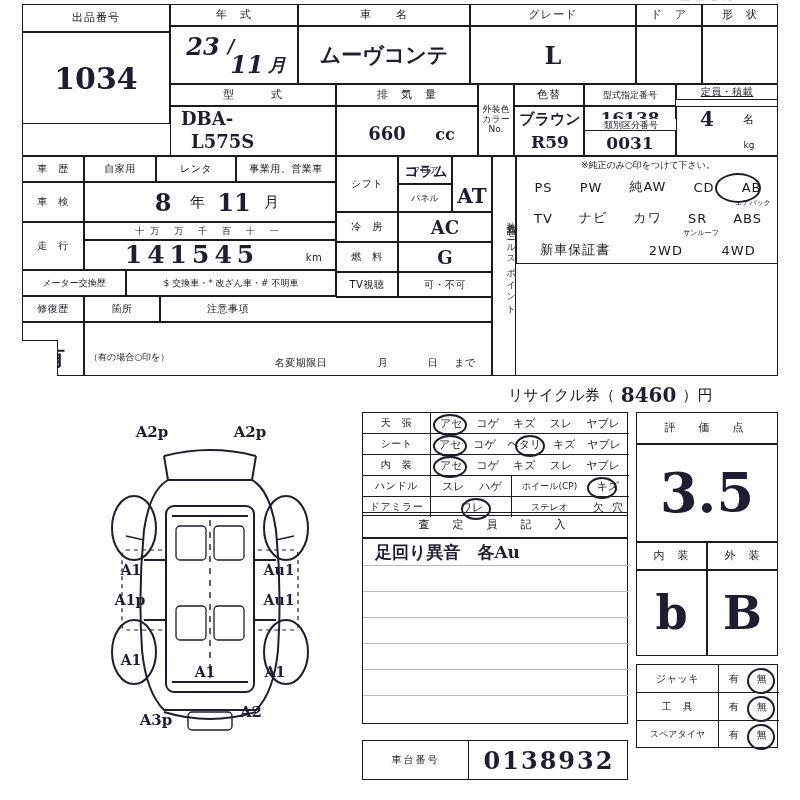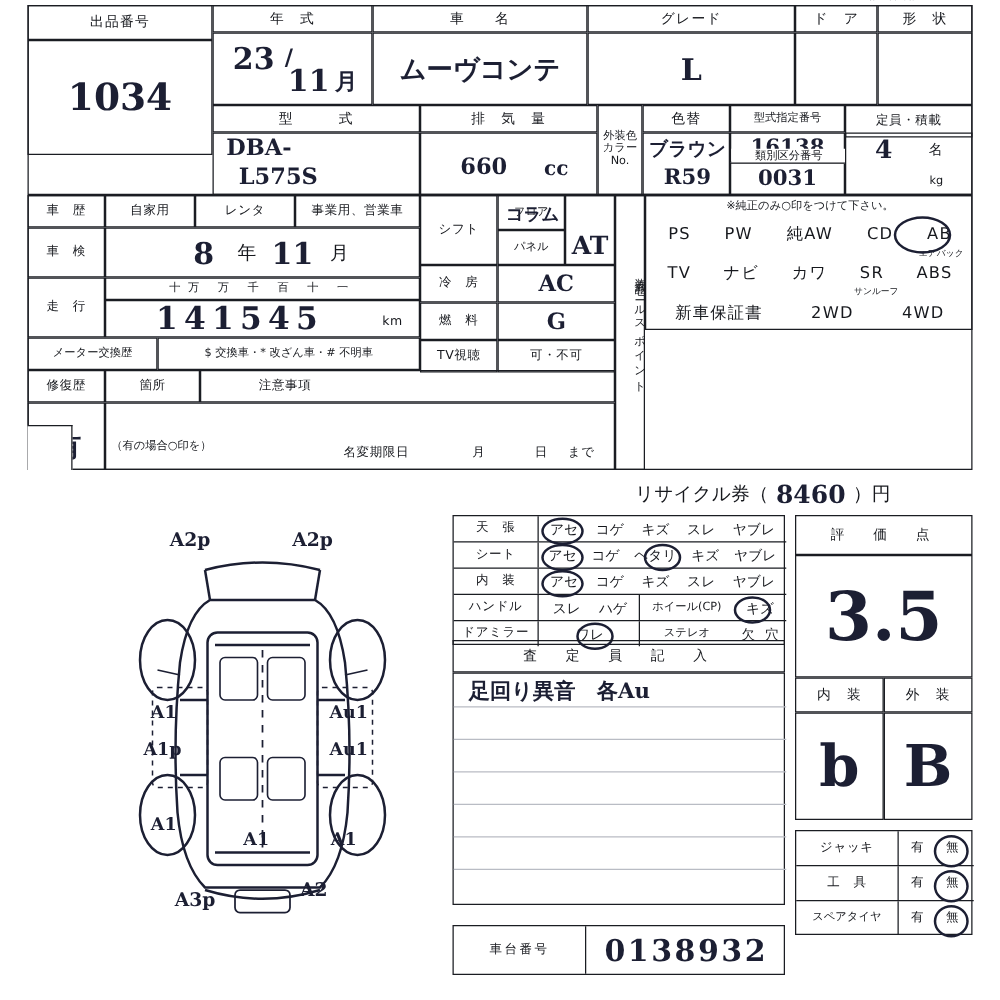--- a/index.html
+++ b/index.html
@@ -71,21 +71,21 @@
     <div class="lbl" style="width:100%;height:100%;">ド　ア</div>
   </div>
   <div class="box bd" style="left:702px;top:4px;width:76px;height:22px;">
     <div class="lbl" style="width:100%;height:100%;">形　状</div>
   </div>
 
   <div class="box" style="left:636px;top:-10px;width:142px;height:14px;color:#b9bcc4;">
     <div class="lbl lbl-sm" style="width:100%;height:100%;">主 催 者 用</div>
   </div>
 
-  <div class="box bd" style="left:170px;top:26px;width:128px;height:58px;">
+  <div class="box bd" style="left:170px;top:26px;width:128px;height:58px;font-style:italic;">
     <div class="hand hand-md" style="position:absolute;left:6px;top:2px;width:52px;height:34px;">23</div>
     <div class="hand hand-sm" style="position:absolute;left:50px;top:4px;width:20px;height:30px;">/</div>
     <div class="hand hand-md" style="position:absolute;left:56px;top:20px;width:40px;height:34px;">11</div>
     <div class="hand hand-sm" style="position:absolute;left:92px;top:24px;width:28px;height:28px;">月</div>
   </div>
   <div class="box bd" style="left:298px;top:26px;width:172px;height:58px;">
     <div class="hand hand-sm" style="width:100%;height:100%;font-size:21px;">ムーヴコンテ</div>
   </div>
   <div class="box bd" style="left:470px;top:26px;width:166px;height:58px;">
     <div class="hand hand-md" style="width:100%;height:100%;">L</div>
@@ -101,21 +101,21 @@
   </div>
   <div class="box bd" style="left:478px;top:84px;width:36px;height:72px;">
     <div class="lbl lbl-xs" style="width:100%;height:100%;flex-direction:column;line-height:1.1;">外装色カラーNo.</div>
   </div>
   <div class="box bd" style="left:514px;top:84px;width:70px;height:22px;">
     <div class="lbl" style="width:100%;height:100%;border-radius:10px;">色替</div>
   </div>
   <div class="box bd" style="left:584px;top:84px;width:92px;height:22px;">
     <div class="lbl lbl-xs" style="width:100%;height:100%;">型式指定番号</div>
   </div>
-  <div class="box bd" style="left:676px;top:84px;width:102px;height:26px;">
+  <div class="box bd" style="left:676px;top:84px;width:102px;height:16px;text-decoration:underline;">
     <div class="lbl lbl-sm" style="width:100%;height:100%;">定員・積載</div>
   </div>
 
   <div class="box bd" style="left:170px;top:106px;width:166px;height:50px;">
     <div class="hand hand-sm" style="position:absolute;left:4px;top:-2px;width:150px;height:26px;justify-content:flex-start;padding-left:6px;">DBA-</div>
     <div class="hand hand-sm" style="position:absolute;left:14px;top:20px;width:150px;height:28px;justify-content:flex-start;padding-left:6px;">L575S</div>
   </div>
   <div class="box bd" style="left:336px;top:106px;width:142px;height:50px;">
     <div class="hand hand-sm" style="position:absolute;left:10px;top:10px;width:80px;height:32px;">660</div>
     <div class="hand hand-sm" style="position:absolute;left:88px;top:12px;width:40px;height:30px;font-size:16px;">cc</div>

